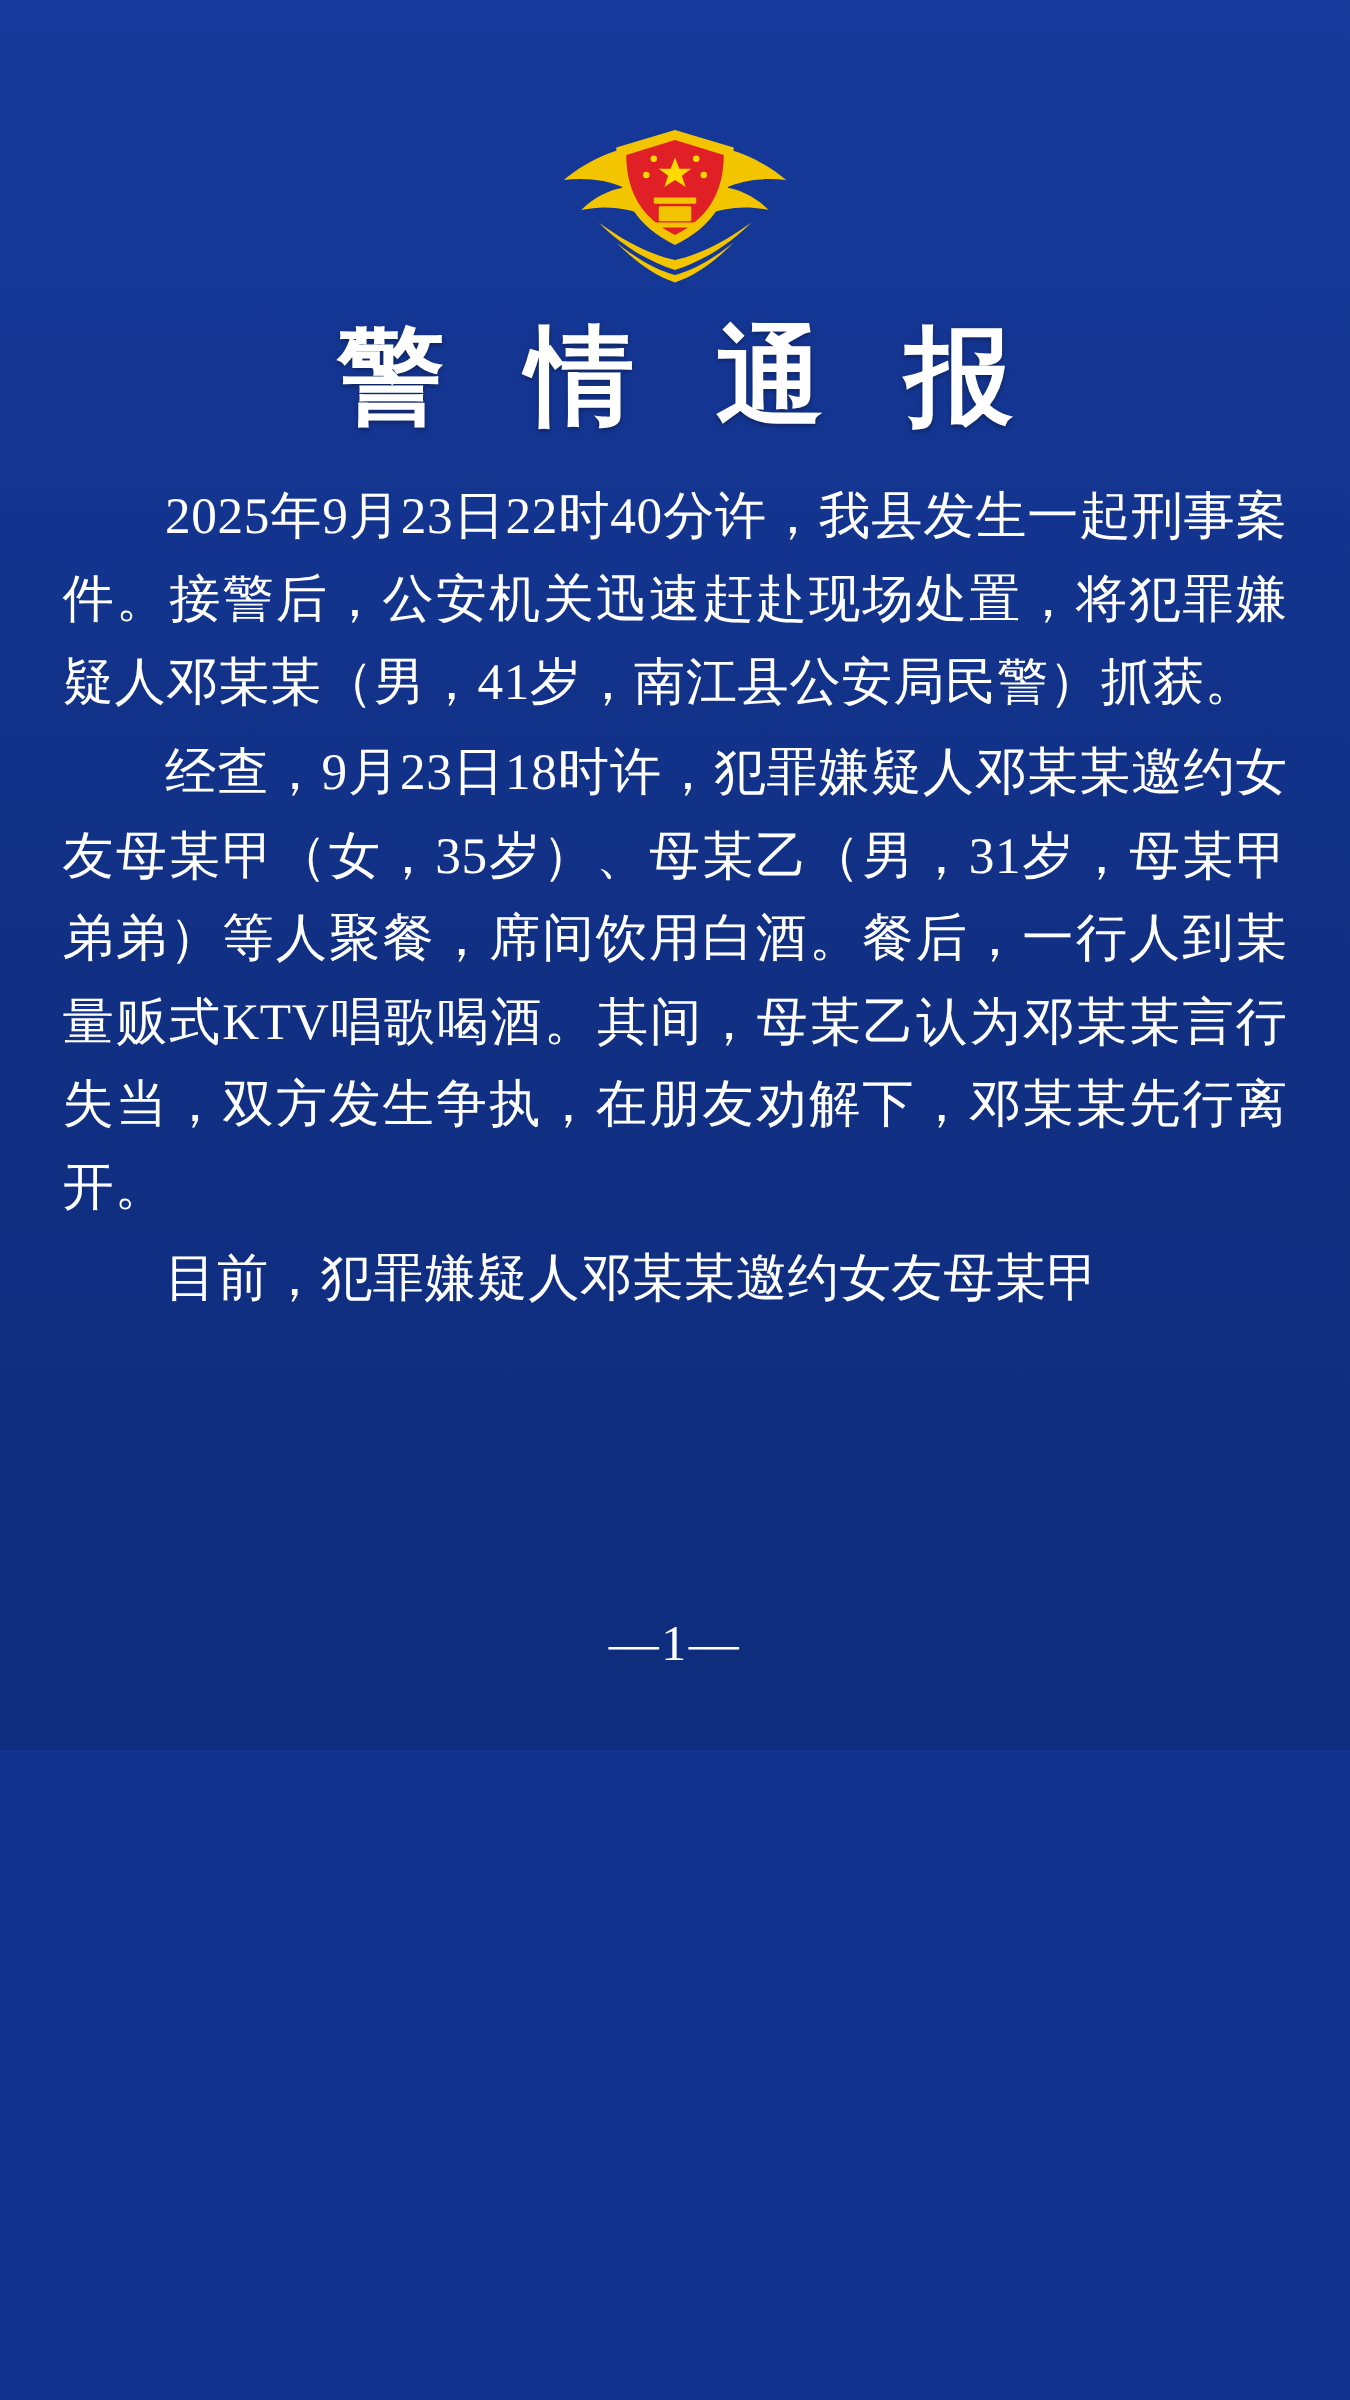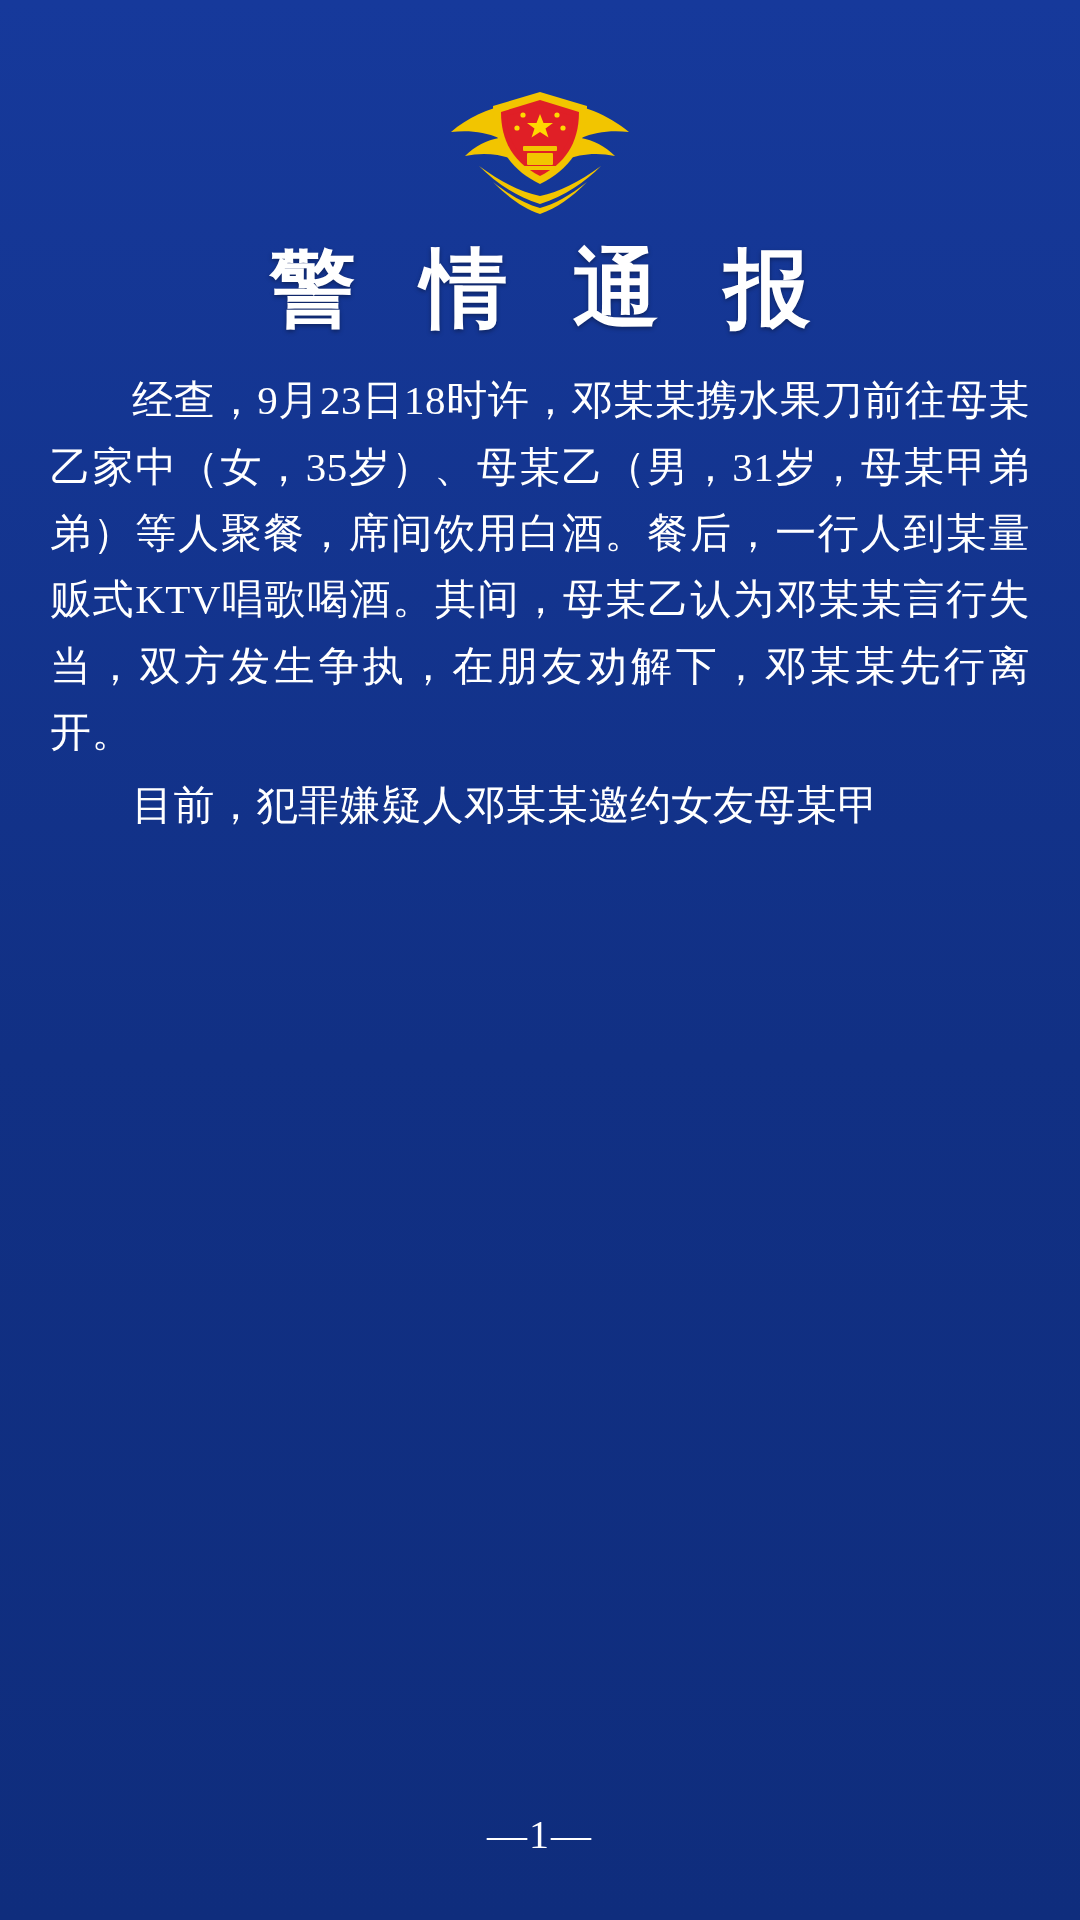--- a/index.html
+++ b/index.html
@@ -9,24 +9,24 @@
   body {
     width: 1080px;
     height: 1920px;
     background: #13338f;
     font-family: "Liberation Serif", "DejaVu Serif", serif;
     overflow: hidden;
     position: relative;
   }
   .page {
     width: 1080px;
-    height: 1920px;
+    height: 1400px;
     background: linear-gradient(180deg, #16399b 0%, #113084 55%, #0f2d7d 100%);
     box-sizing: border-box;
-    padding: 4px 34px;
+    padding: 16px 34px;
     position: relative;
   }
   
   .emblem-wrap {
     padding-top: 66px;
     display: flex;
     justify-content: center;
   }
   .emblem {
     position: relative;
@@ -113,19 +113,20 @@
           <rect x="92" y="83" width="26" height="12" rx="1"></rect>
           <rect x="84" y="96" width="42" height="4" rx="1"></rect>
         </g>
       </svg>
     </div>
   </div>
 
   <div class="title">警 情 通 报</div>
 
   <div class="body-text">
-    <p>经查，9月23日18时许，邓某某携水果刀前往母某乙家中（女，35岁）、母某乙（男，31岁，母某甲弟弟）等人聚餐，席间饮用白酒。餐后，一行人到某量贩式KTV唱歌喝酒。其间，母某乙认为邓某某言行失当，双方发生争执，在朋友劝解下，邓某某先行离开。</p>
+    <p>2025年9月23日22时40分许，我县发生一起刑事案件。接警后，公安机关迅速赶赴现场处置，将犯罪嫌疑人邓某某（男，41岁，南江县公安局民警）抓获。</p>
+    <p>经查，9月23日18时许，犯罪嫌疑人邓某某邀约女友母某甲（女，35岁）、母某乙（男，31岁，母某甲弟弟）等人聚餐，席间饮用白酒。餐后，一行人到某量贩式KTV唱歌喝酒。其间，母某乙认为邓某某言行失当，双方发生争执，在朋友劝解下，邓某某先行离开。</p>
     <p>目前，犯罪嫌疑人邓某某邀约女友母某甲</p>
   </div>
 
   <div class="page-number">—1—</div>
 
 </div>
 
 </body></html>

